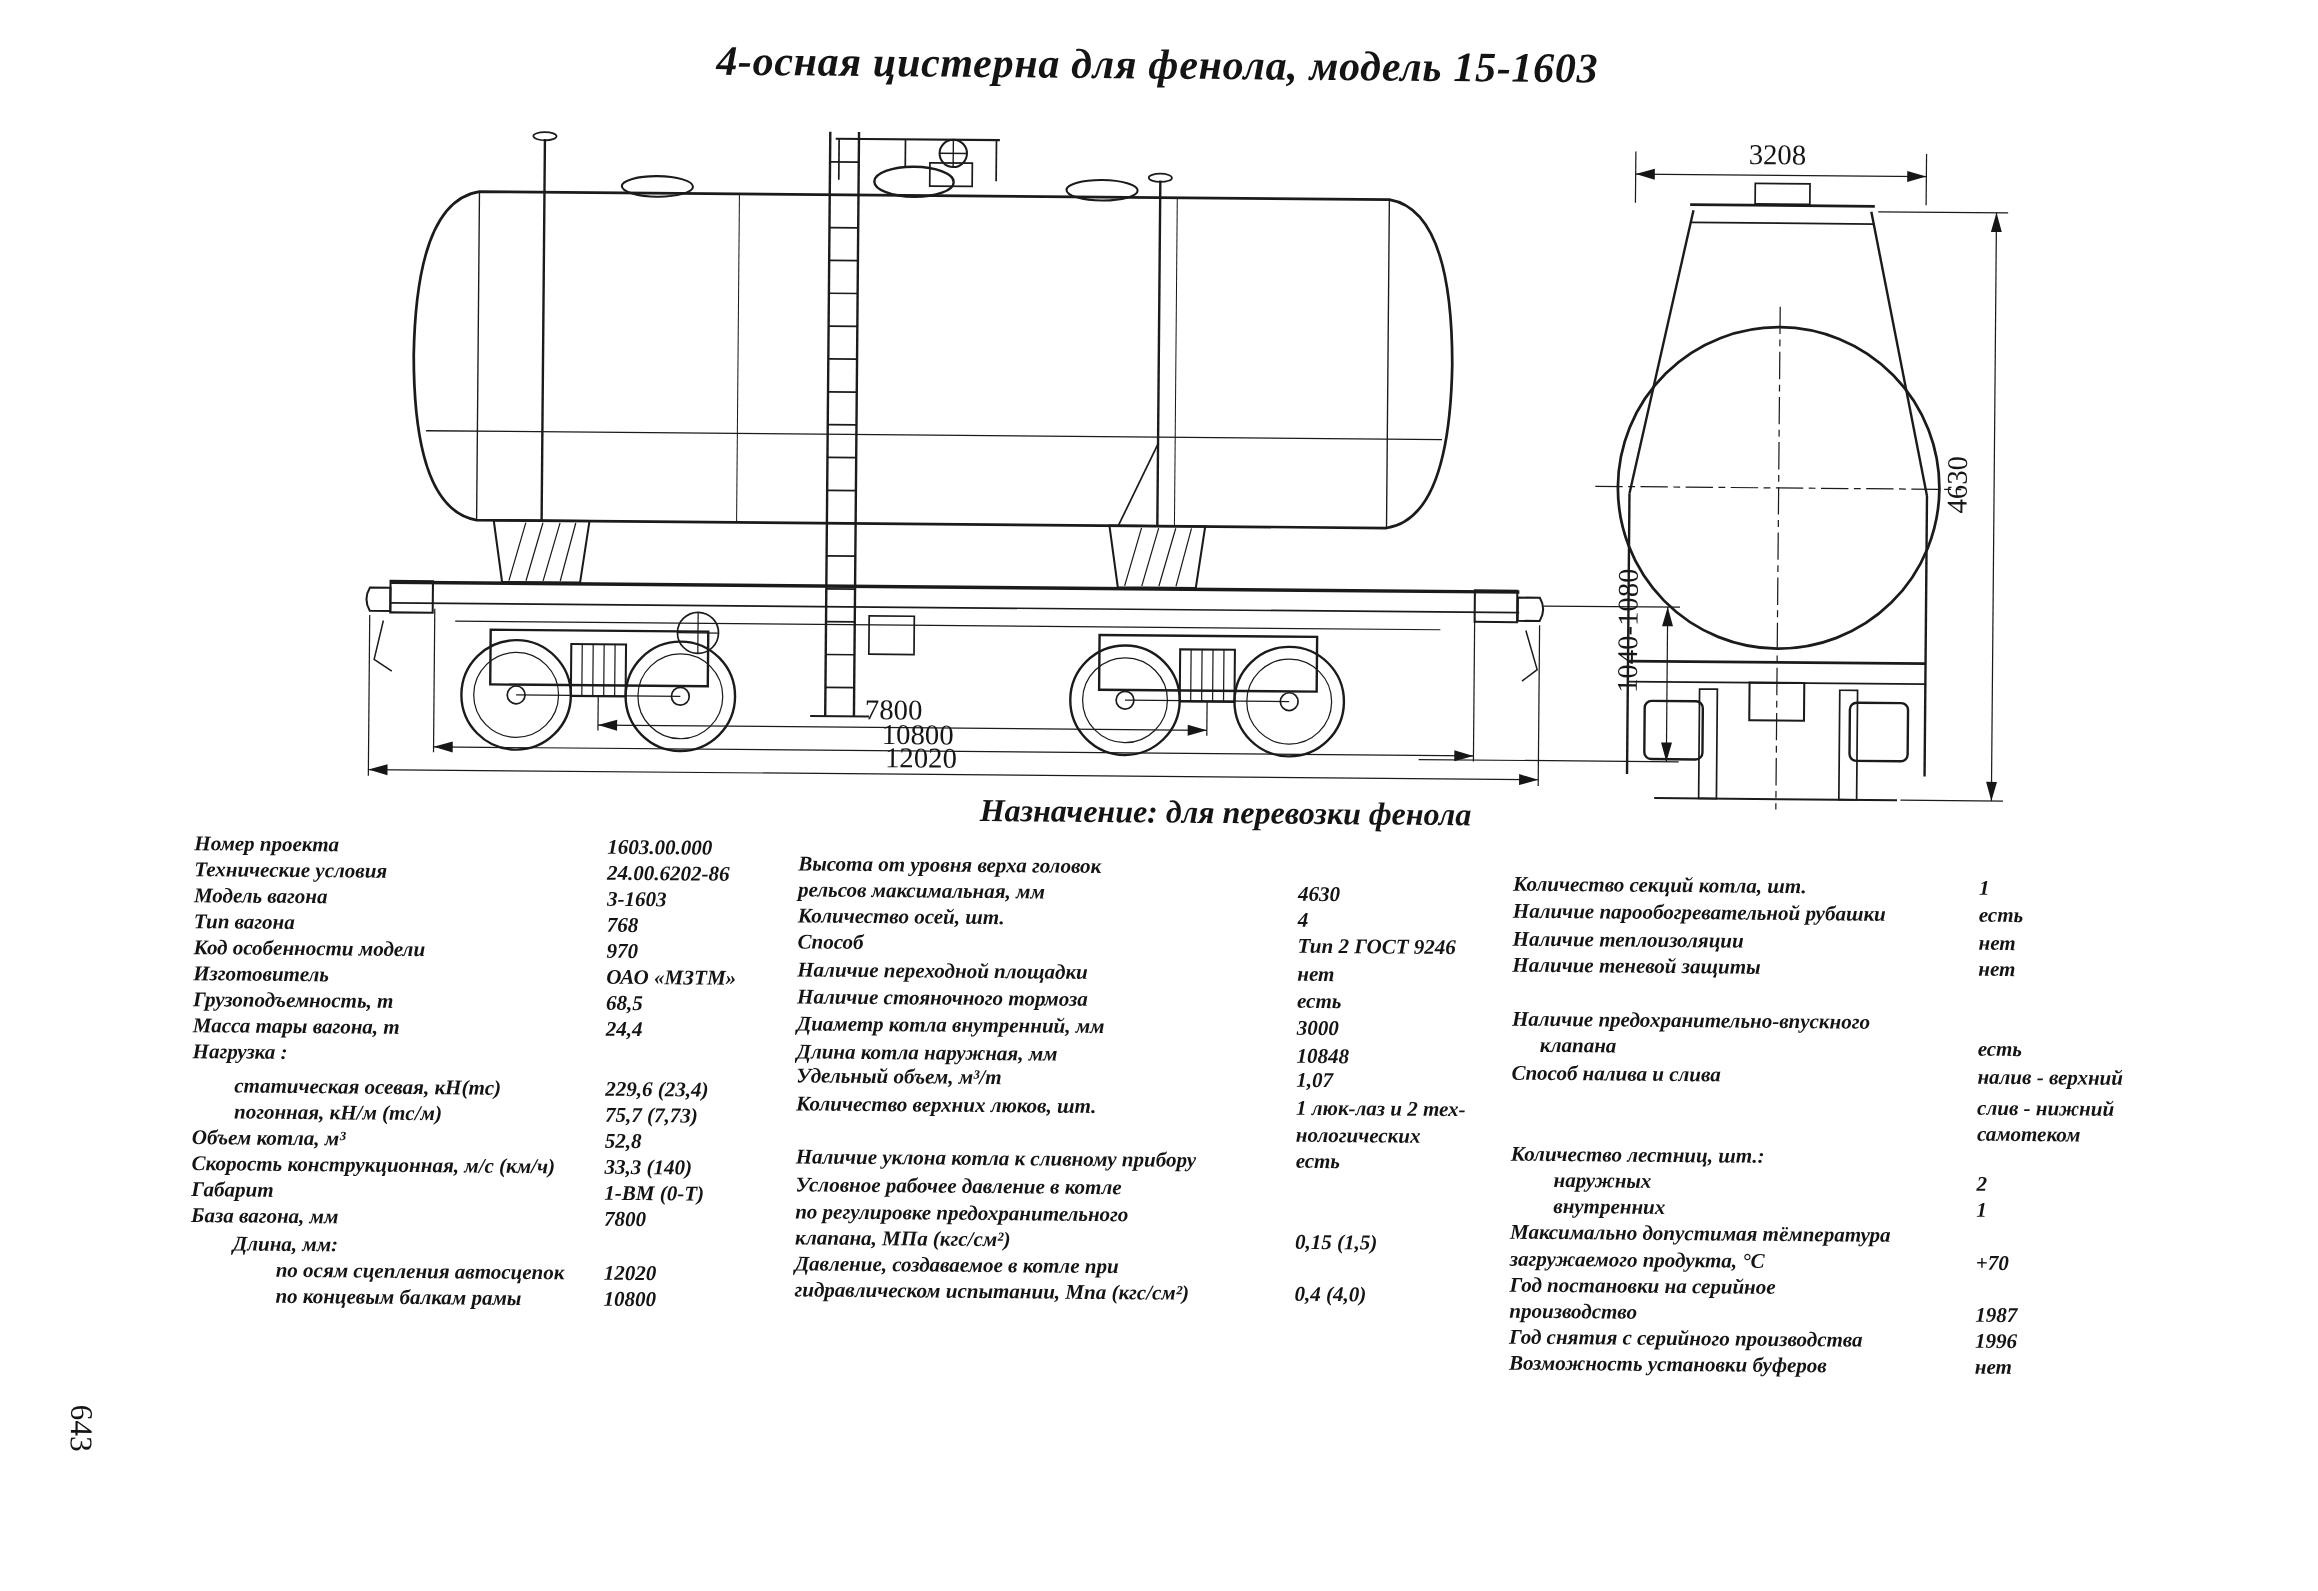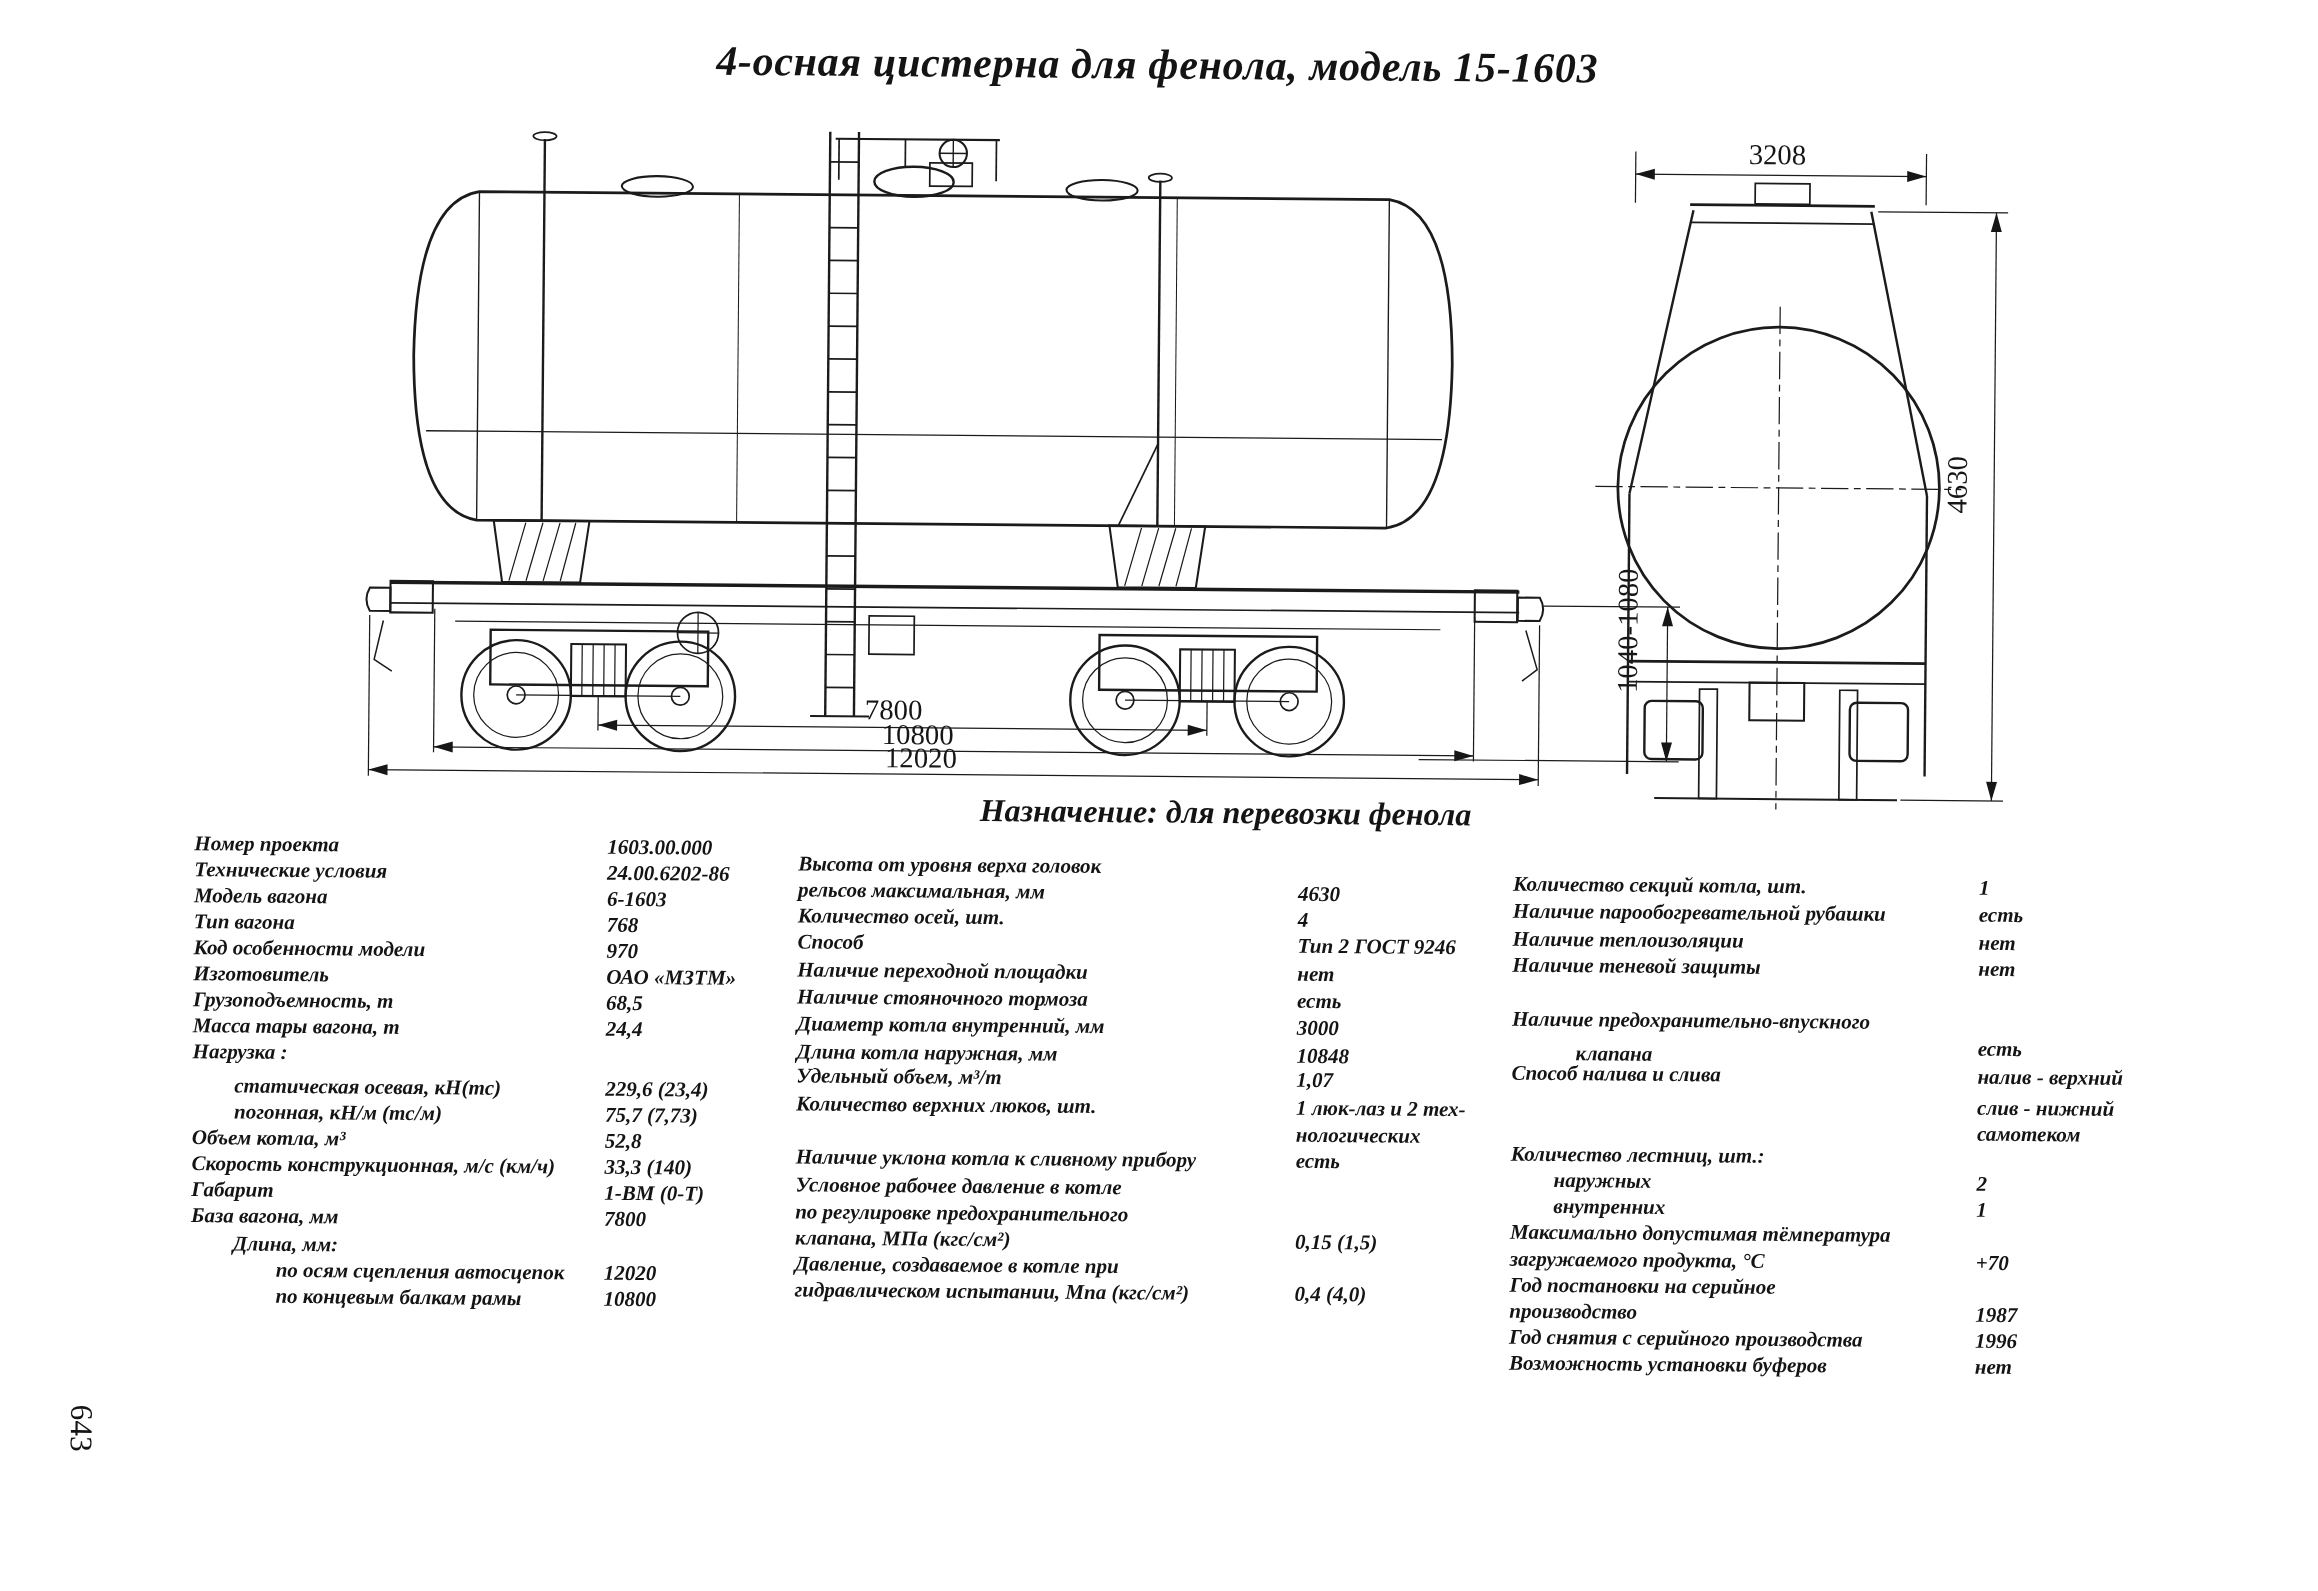--- a/index.html
+++ b/index.html
@@ -210,21 +210,21 @@
   </svg>
 
   <div class="caption">Назначение: для перевозки фенола</div>
 
   <div id="specs">
       <div class="spec-label" style="left: 200px; top: 832px;">Номер проекта</div>
       <div class="spec-value" style="left: 613px; top: 832px;">1603.00.000</div>
       <div class="spec-label" style="left: 200px; top: 858px;">Технические условия</div>
       <div class="spec-value" style="left: 613px; top: 858px;">24.00.6202-86</div>
       <div class="spec-label" style="left: 200px; top: 884px;">Модель вагона</div>
-      <div class="spec-value" style="left: 613px; top: 884px;">6-1603</div>
+      <div class="spec-value" style="left: 613px; top: 884px;">3-1603</div>
       <div class="spec-label" style="left: 200px; top: 910px;">Тип вагона</div>
       <div class="spec-value" style="left: 613px; top: 910px; text-align: center;">768</div>
       <div class="spec-label" style="left: 200px; top: 936px;">Код особенности модели</div>
       <div class="spec-value" style="left: 613px; top: 936px;">970</div>
       <div class="spec-label" style="left: 200px; top: 962px;">Изготовитель</div>
       <div class="spec-value" style="left: 613px; top: 962px;">ОАО «МЗТМ»</div>
       <div class="spec-label" style="left: 200px; top: 988px;">Грузоподъемность, т</div>
       <div class="spec-value" style="left: 613px; top: 988px;">68,5</div>
       <div class="spec-label" style="left: 200px; top: 1014px;">Масса тары вагона, т</div>
       <div class="spec-value" style="left: 613px; top: 1014px;">24,4</div>
@@ -277,21 +277,21 @@
       <div class="spec-value" style="left: 1304px; top: 1273px;">0,4 (4,0)</div>
       <div class="spec-label" style="left: 1519px; top: 861px;">Количество секций котла, шт.</div>
       <div class="spec-value" style="left: 1985px; top: 861px;">1</div>
       <div class="spec-label" style="left: 1519px; top: 888px;">Наличие парообогревательной рубашки</div>
       <div class="spec-value" style="left: 1985px; top: 888px;">есть</div>
       <div class="spec-label" style="left: 1519px; top: 916px;">Наличие теплоизоляции</div>
       <div class="spec-value" style="left: 1985px; top: 916px;">нет</div>
       <div class="spec-label" style="left: 1519px; top: 942px;">Наличие теневой защиты</div>
       <div class="spec-value" style="left: 1985px; top: 942px;">нет</div>
       <div class="spec-label" style="left: 1519px; top: 996px;">Наличие предохранительно-впускного</div>
-      <div class="spec-label" style="left: 1583px; top: 1022px; margin-top: 8px;">клапана</div>
+      <div class="spec-label" style="left: 1547px; top: 1022px;">клапана</div>
       <div class="spec-value" style="left: 1985px; top: 1022px;">есть</div>
       <div class="spec-label" style="left: 1519px; top: 1050px;">Способ налива и слива</div>
       <div class="spec-value" style="left: 1985px; top: 1050px;">налив - верхний</div>
       <div class="spec-value" style="left: 1985px; top: 1081px;">слив - нижний</div>
       <div class="spec-value" style="left: 1985px; top: 1107px;">самотеком</div>
       <div class="spec-label" style="left: 1519px; top: 1131px;">Количество лестниц, шт.:</div>
       <div class="spec-label" style="left: 1562px; top: 1157px;">наружных</div>
       <div class="spec-value" style="left: 1985px; top: 1157px;">2</div>
       <div class="spec-label" style="left: 1562px; top: 1183px;">внутренних</div>
       <div class="spec-value" style="left: 1985px; top: 1183px;">1</div>

